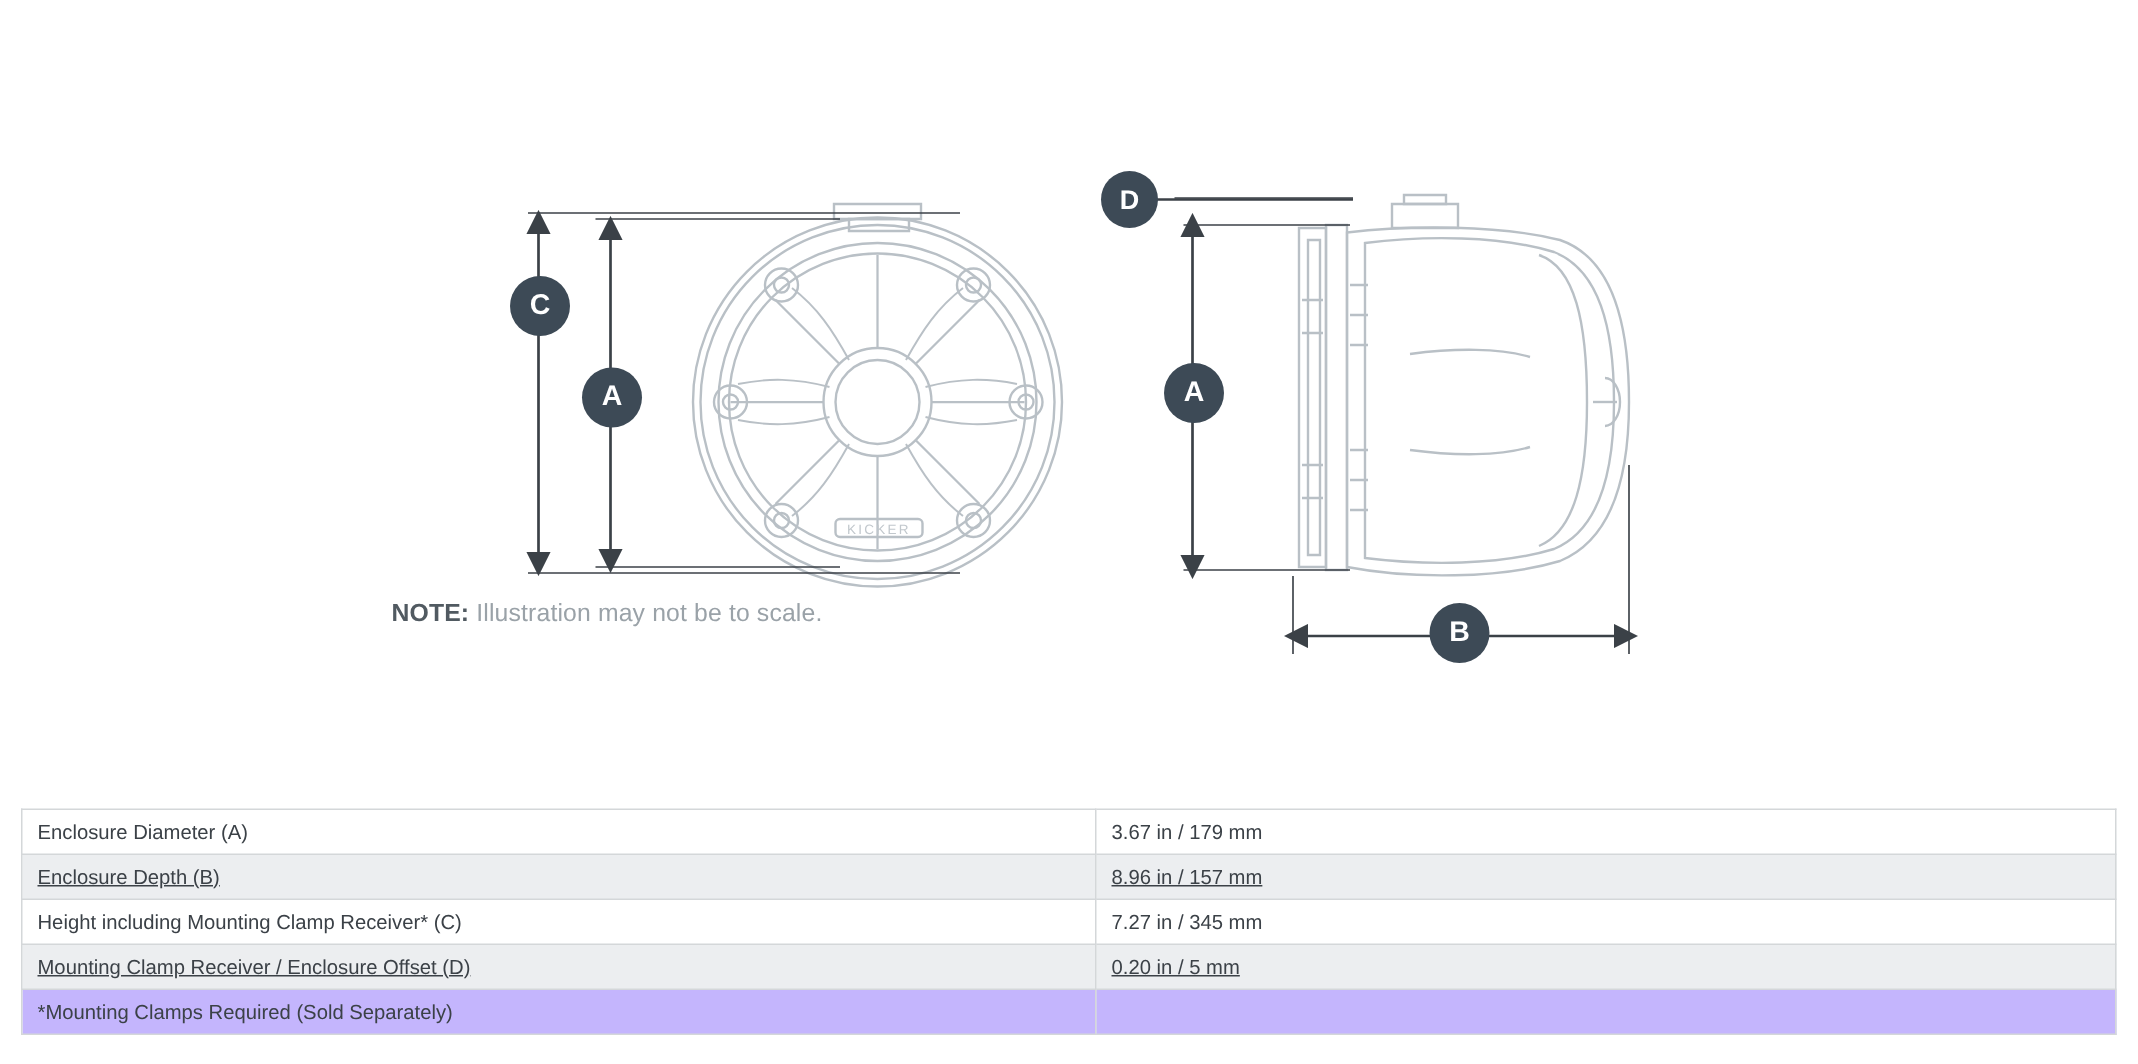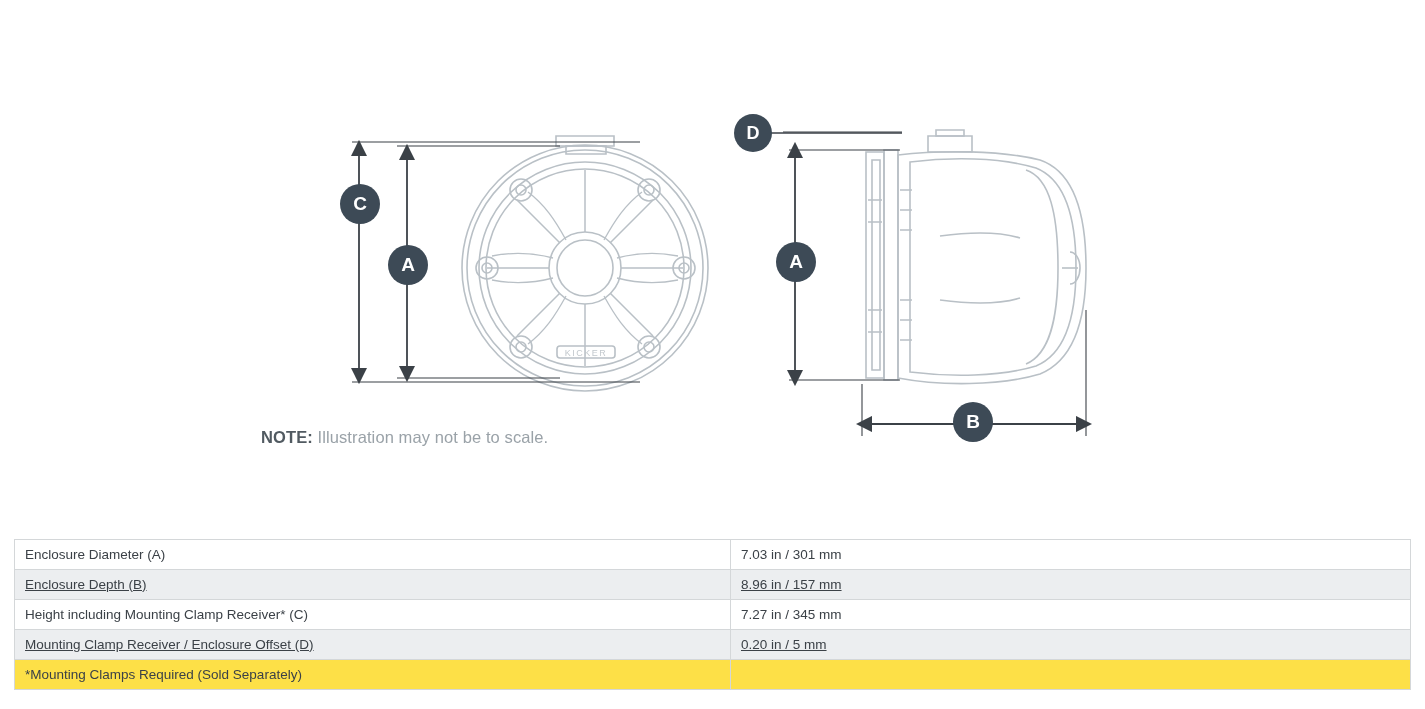--- a/index.html
+++ b/index.html
@@ -56,21 +56,21 @@
   }
   #badge-c { left: 340px; top: 184px; }
   #badge-a1 { left: 388px; top: 245px; }
   #badge-d { left: 734px; top: 114px; }
   #badge-a2 { left: 776px; top: 242px; }
   #badge-b { left: 953px; top: 402px; }
 
   .note {
     position: absolute;
     left: 261px;
-    top: 428px;
+    top: 400px;
     font-size: 16.5px;
     color: #9aa2a8;
     letter-spacing: 0.1px;
   }
   .note b {
     color: #515a61;
     font-weight: bold;
   }
 
   table.spec {
@@ -85,21 +85,21 @@
   table.spec td {
     border: 1px solid #d4d7d9;
     padding: 6px 10px 7px 10px;
     height: 16px;
     vertical-align: middle;
     margin-top: 17px;
   }
   table.spec td.label { width: 695px; }
   table.spec tr.alt td { background: #eceef0; text-decoration: underline; }
   table.spec tr.plain td { background: #ffffff; }
-  table.spec tr.footnote td { background: #fde047; }
+  table.spec tr.footnote td { background: #c4b5fd; }
 </style>
 </head>
 <body>
 
 <div class="stage">
 
   <div class="diagram-area">
 
     <svg class="drawing" viewBox="0 0 1425 500">
       <defs>
@@ -231,21 +231,21 @@
     <div class="badge" id="badge-a2">A</div>
     <div class="badge" id="badge-b">B</div>
 
     <div class="note"><b>NOTE:</b><span> Illustration may not be to scale.</span></div>
   </div>
 
   <table class="spec">
     <tbody>
       <tr class="plain">
         <td class="label">Enclosure Diameter (A)</td>
-        <td class="value">7.03 in / 301 mm</td>
+        <td class="value">3.67 in / 179 mm</td>
       </tr>
       <tr class="alt">
         <td class="label">Enclosure Depth (B)</td>
         <td class="value">8.96 in / 157 mm</td>
       </tr>
       <tr class="plain">
         <td class="label">Height including Mounting Clamp Receiver* (C)</td>
         <td class="value">7.27 in / 345 mm</td>
       </tr>
       <tr class="alt">

